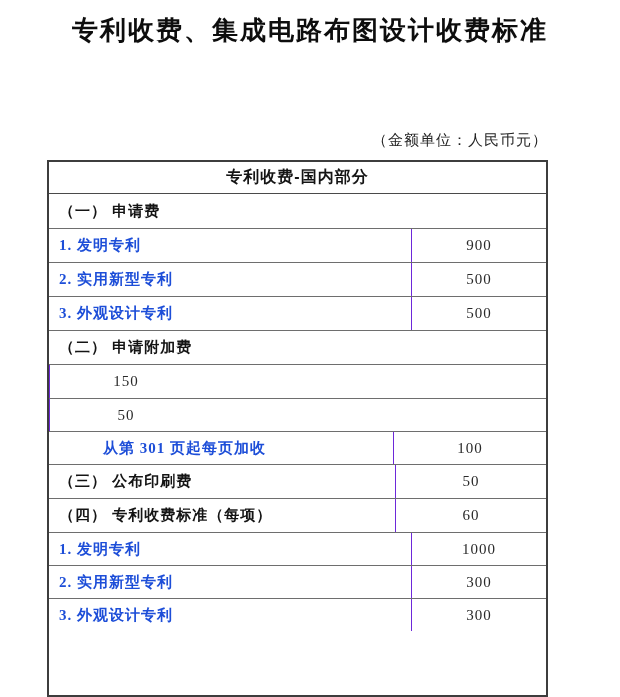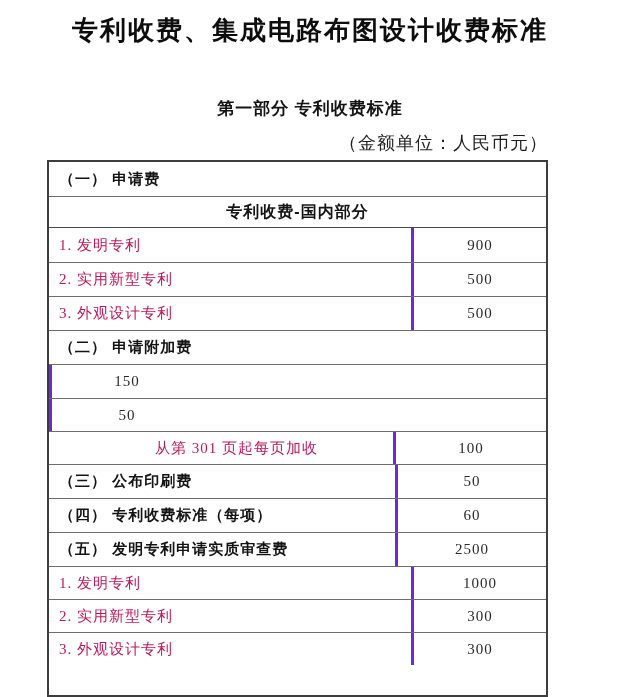--- a/index.html
+++ b/index.html
@@ -41,21 +41,21 @@
     font-weight: 700;
     letter-spacing: 1px;
     color: #141414;
   }
   .unit-note {
     position: absolute;
     top: 131px;
     left: 47px;
     width: 501px;
     text-align: right;
-    font-size: 18px;
+    font-size: 15px;
     letter-spacing: 1px;
     color: #1f1f1f;
   }
   .fee-table {
     position: absolute;
     top: 160px;
     left: 47px;
     width: 501px;
     height: 537px;
     box-sizing: border-box;
@@ -86,63 +86,63 @@
     border-bottom: 1px solid #4a4a4a;
   }
   .tr.thead + .tr { border-top: none; }
   .cell-label {
     flex: 1 1 auto;
     display: flex;
     align-items: center;
     padding-left: 10px;
     font-size: 15px;
     letter-spacing: 1px;
-    color: #be185d;
-    box-sizing: border-box;
+    color: #1d4ed8;
+    box-sizing: border-box;
+    font-weight: bold;
   }
   .sec .cell-label, .secv .cell-label {
     font-family: "Liberation Sans", "DejaVu Sans", sans-serif;
     font-weight: 700;
     color: #141414;
   }
   .cell-value {
     flex: none;
     display: flex;
     align-items: center;
     justify-content: center;
     font-size: 15px;
     letter-spacing: 1px;
     color: #2a2a2a;
-    border-left: 3px solid #6d28d9;
+    border-left: 1px solid #6d28d9;
     box-sizing: border-box;
   }
   .cola .cell-value { width: 135px; }
   .colb .cell-value { width: 153px; }
   .colc .cell-value { width: 151px; }
-  .indent .cell-label { padding-left: 106px; }
+  .indent .cell-label { padding-left: 54px; }
 </style>
 </head>
 <body>
 
 <div class="page">
 
   <h1 class="doc-title">专利收费、集成电路布图设计收费标准</h1>
 
-  <h2 class="part-title">第一部分  专利收费标准</h2>
 
   <div class="unit-note">（金额单位：人民币元）</div>
 
   <div class="fee-table">
+
+    <div class="tr thead">
+      <span>专利收费-国内部分</span>
+    </div>
 
     <div class="tr sec h34">
       <div class="cell-label">（一） 申请费</div>
-    </div>
-
-    <div class="tr thead">
-      <span>专利收费-国内部分</span>
     </div>
 
     <div class="tr cola h34">
       <div class="cell-label">1. 发明专利</div>
       <div class="cell-value">900</div>
     </div>
 
     <div class="tr cola h34">
       <div class="cell-label">2. 实用新型专利</div>
       <div class="cell-value">500</div>
@@ -173,24 +173,20 @@
     <div class="tr secv colc h34">
       <div class="cell-label">（三） 公布印刷费</div>
       <div class="cell-value">50</div>
     </div>
 
     <div class="tr secv colc h34">
       <div class="cell-label">（四） 专利收费标准（每项）</div>
       <div class="cell-value">60</div>
     </div>
 
-    <div class="tr secv colc h34">
-      <div class="cell-label">（五） 发明专利申请实质审查费</div>
-      <div class="cell-value">2500</div>
-    </div>
 
 
     <div class="tr cola">
       <div class="cell-label">1. 发明专利</div>
       <div class="cell-value">1000</div>
     </div>
 
     <div class="tr cola">
       <div class="cell-label">2. 实用新型专利</div>
       <div class="cell-value">300</div>

